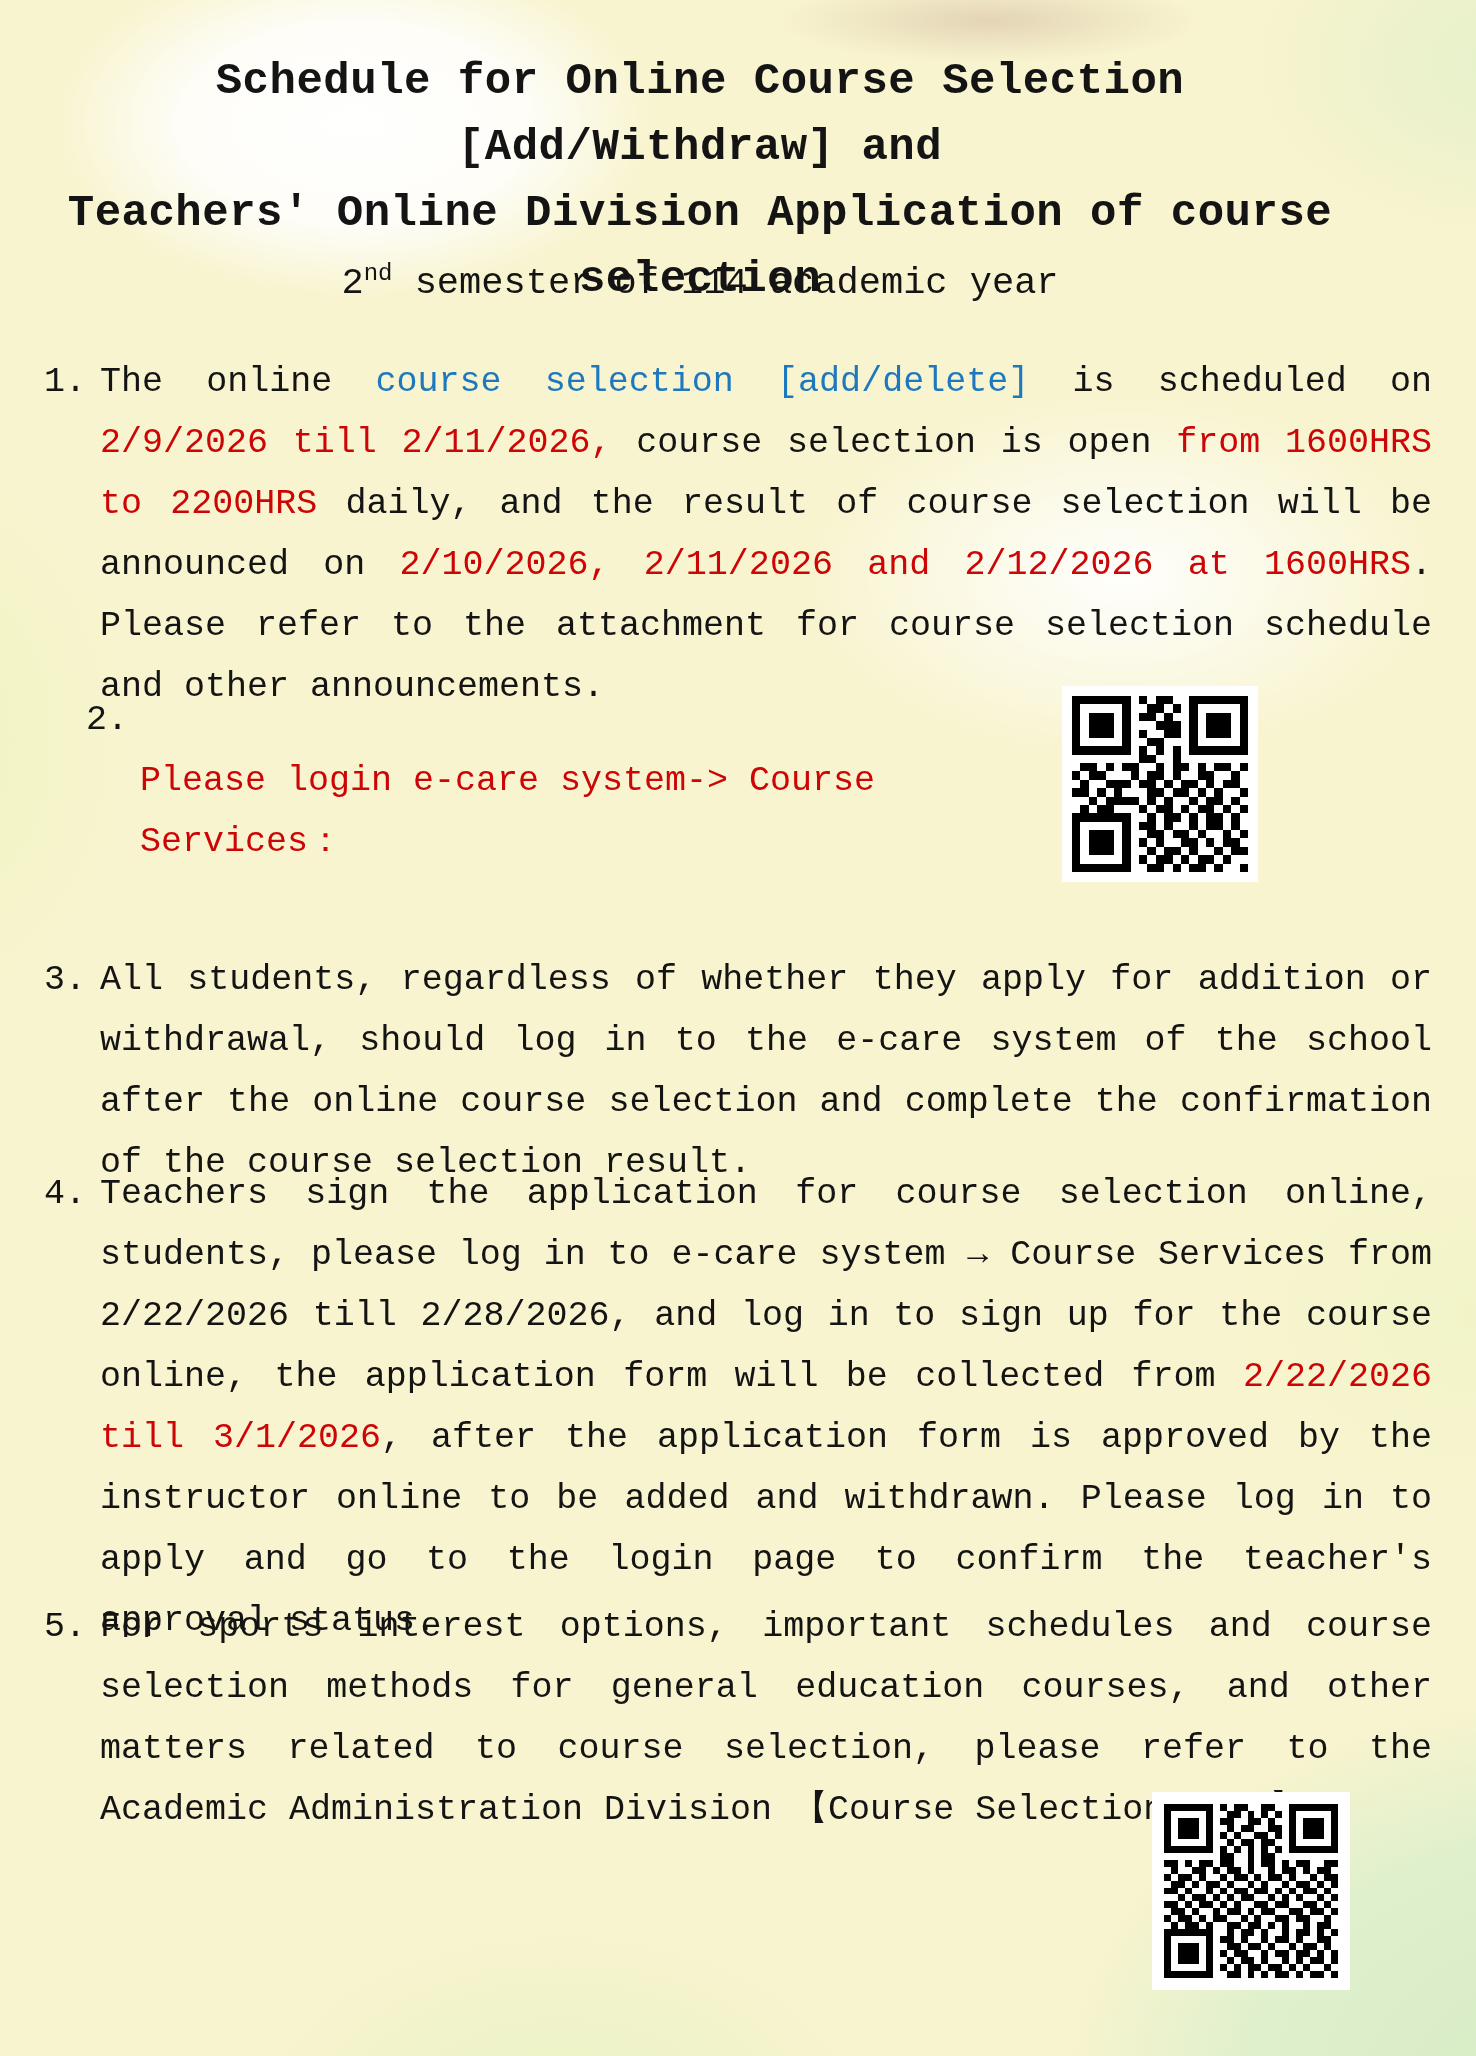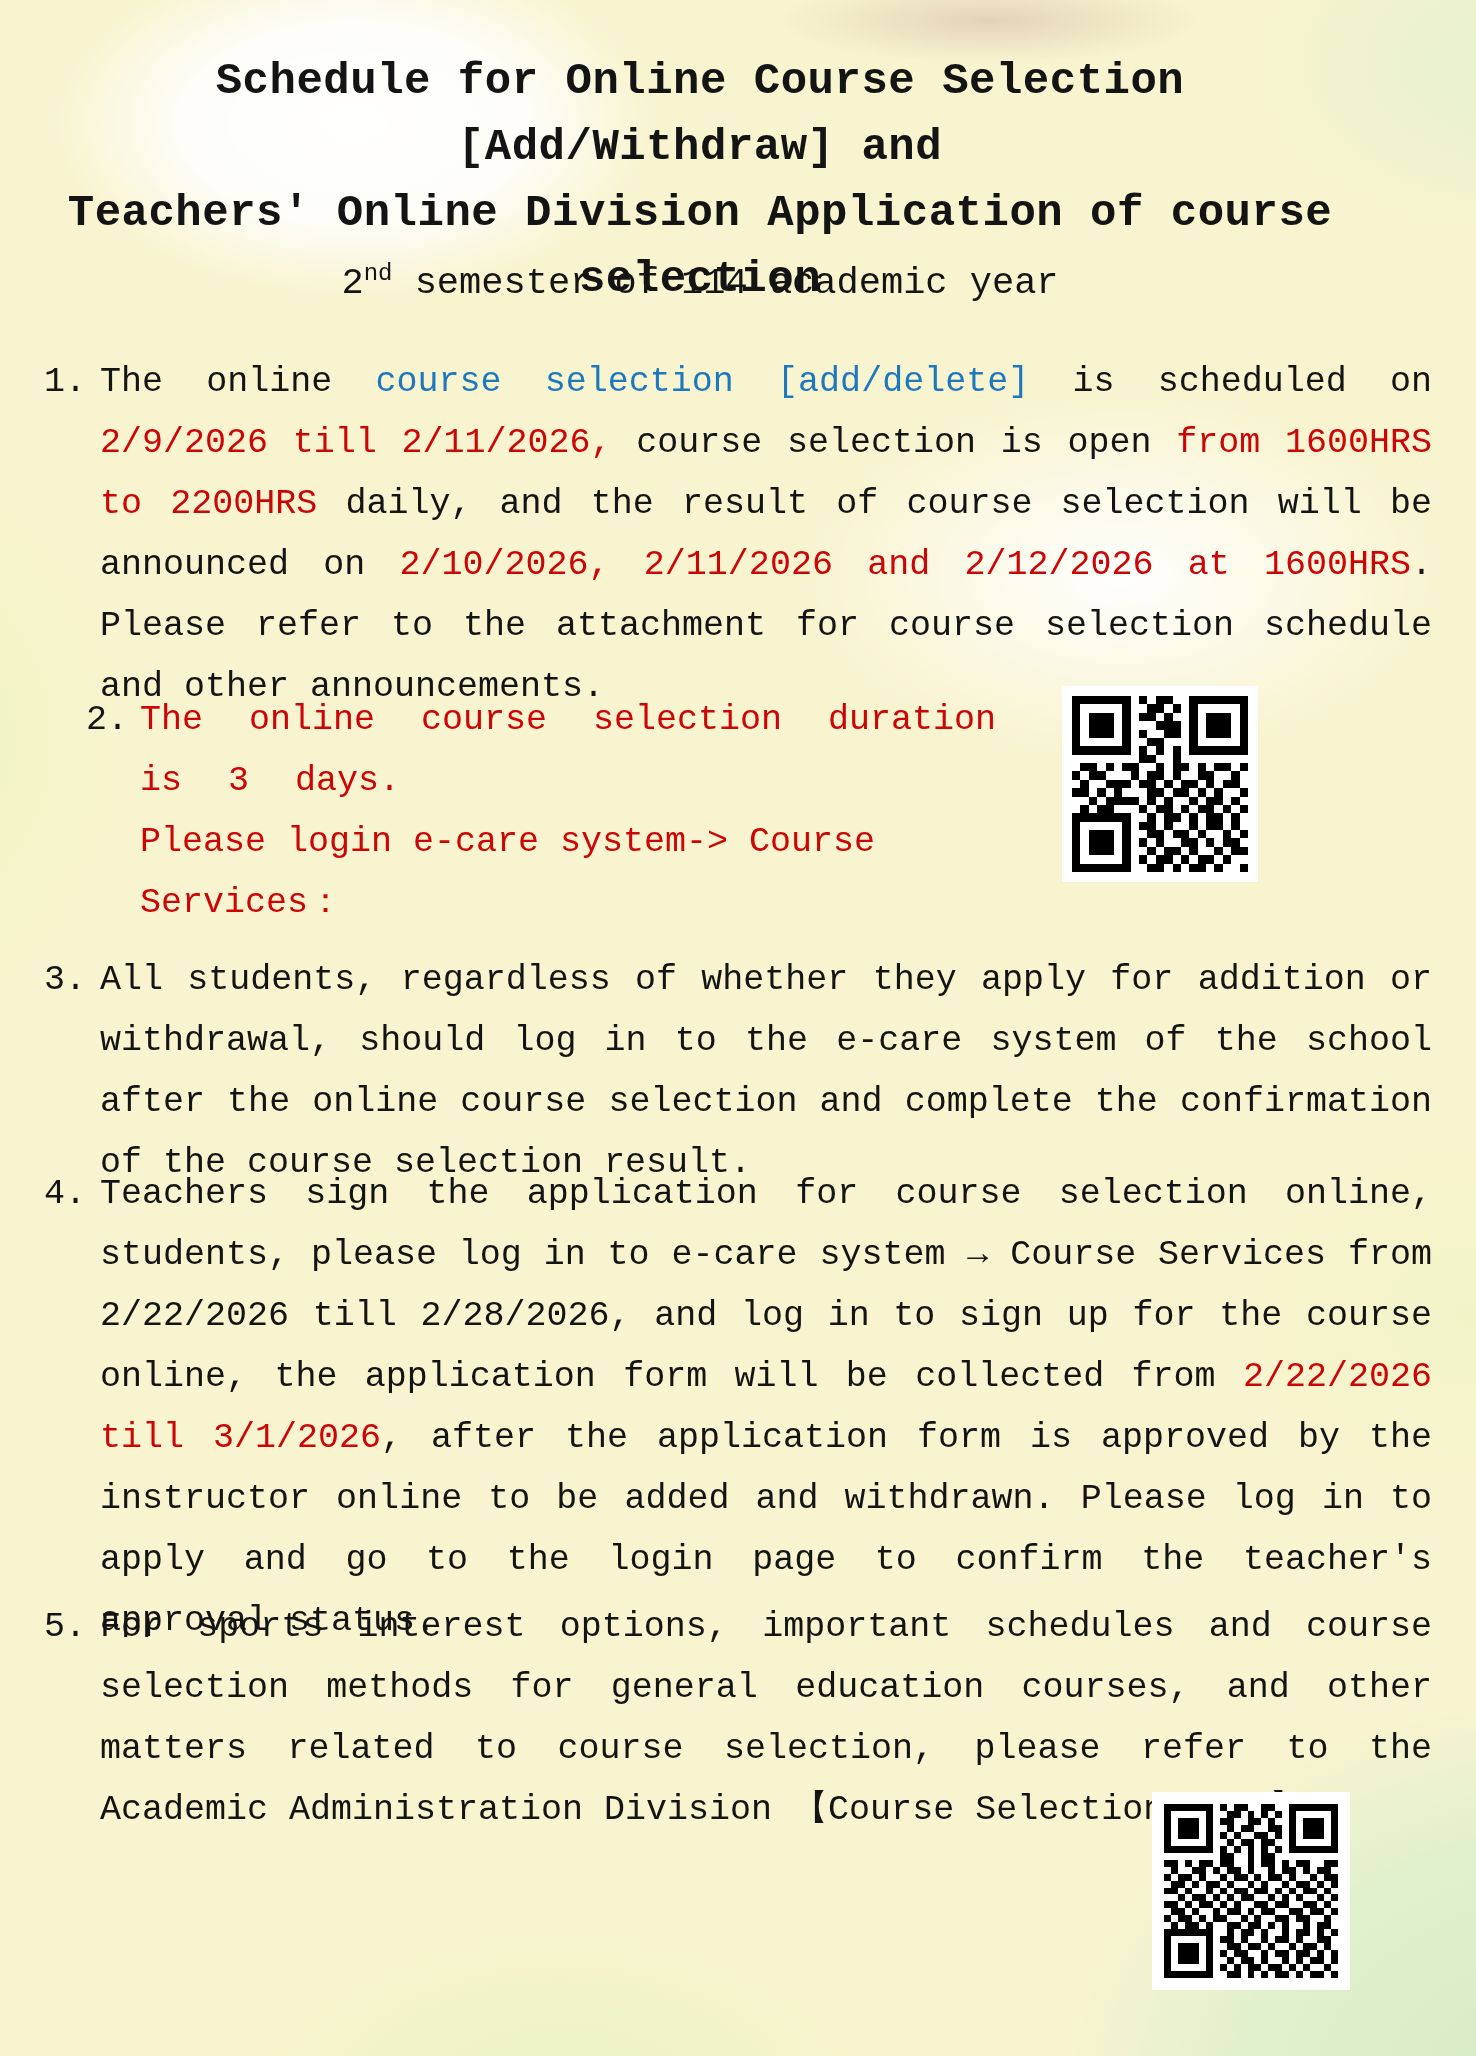--- a/index.html
+++ b/index.html
@@ -67,21 +67,21 @@
   <div class="subtitle"><span>2</span><sup>nd</sup><span> semester of 114 academic year</span></div>
 
   <div class="para para-1">
     <span class="num">1.</span>
     <div class="ptext"><span style="color: rgb(20, 20, 20);">The online </span><span style="color: rgb(30, 120, 190);">course selection [add/delete]</span><span style="color: rgb(20, 20, 20);"> is scheduled on </span><span style="color: rgb(204, 6, 6);">2/9/2026 till 2/11/2026,</span><span style="color: rgb(20, 20, 20);"> course selection is open </span><span style="color: rgb(204, 6, 6);">from 1600HRS to 2200HRS</span><span style="color: rgb(20, 20, 20);"> daily, and the result of course selection will be announced on </span><span style="color: rgb(204, 6, 6);">2/10/2026, 2/11/2026 and 2/12/2026 at 1600HRS</span><span style="color: rgb(20, 20, 20);">. Please refer to the attachment for course selection schedule and other announcements.</span></div>
   </div>
 
   <div class="para para-2">
     <span class="num">2.</span>
     <div class="ptext">
-      <span class="line-wide" style="color:#cc0606;">The online course selection duration is 3 days.</span><br>
+      <br>
       <span style="color:#cc0606;">Please login e-care system-&gt; Course Services：</span>
     </div>
   </div>
 
   <div class="qr-box qr-1">
     <svg viewBox="0 0 21 21">
         <rect x="0" y="0" width="1" height="1" fill="#000000"></rect>
         <rect x="1" y="0" width="1" height="1" fill="#000000"></rect>
         <rect x="2" y="0" width="1" height="1" fill="#000000"></rect>
         <rect x="3" y="0" width="1" height="1" fill="#000000"></rect>

